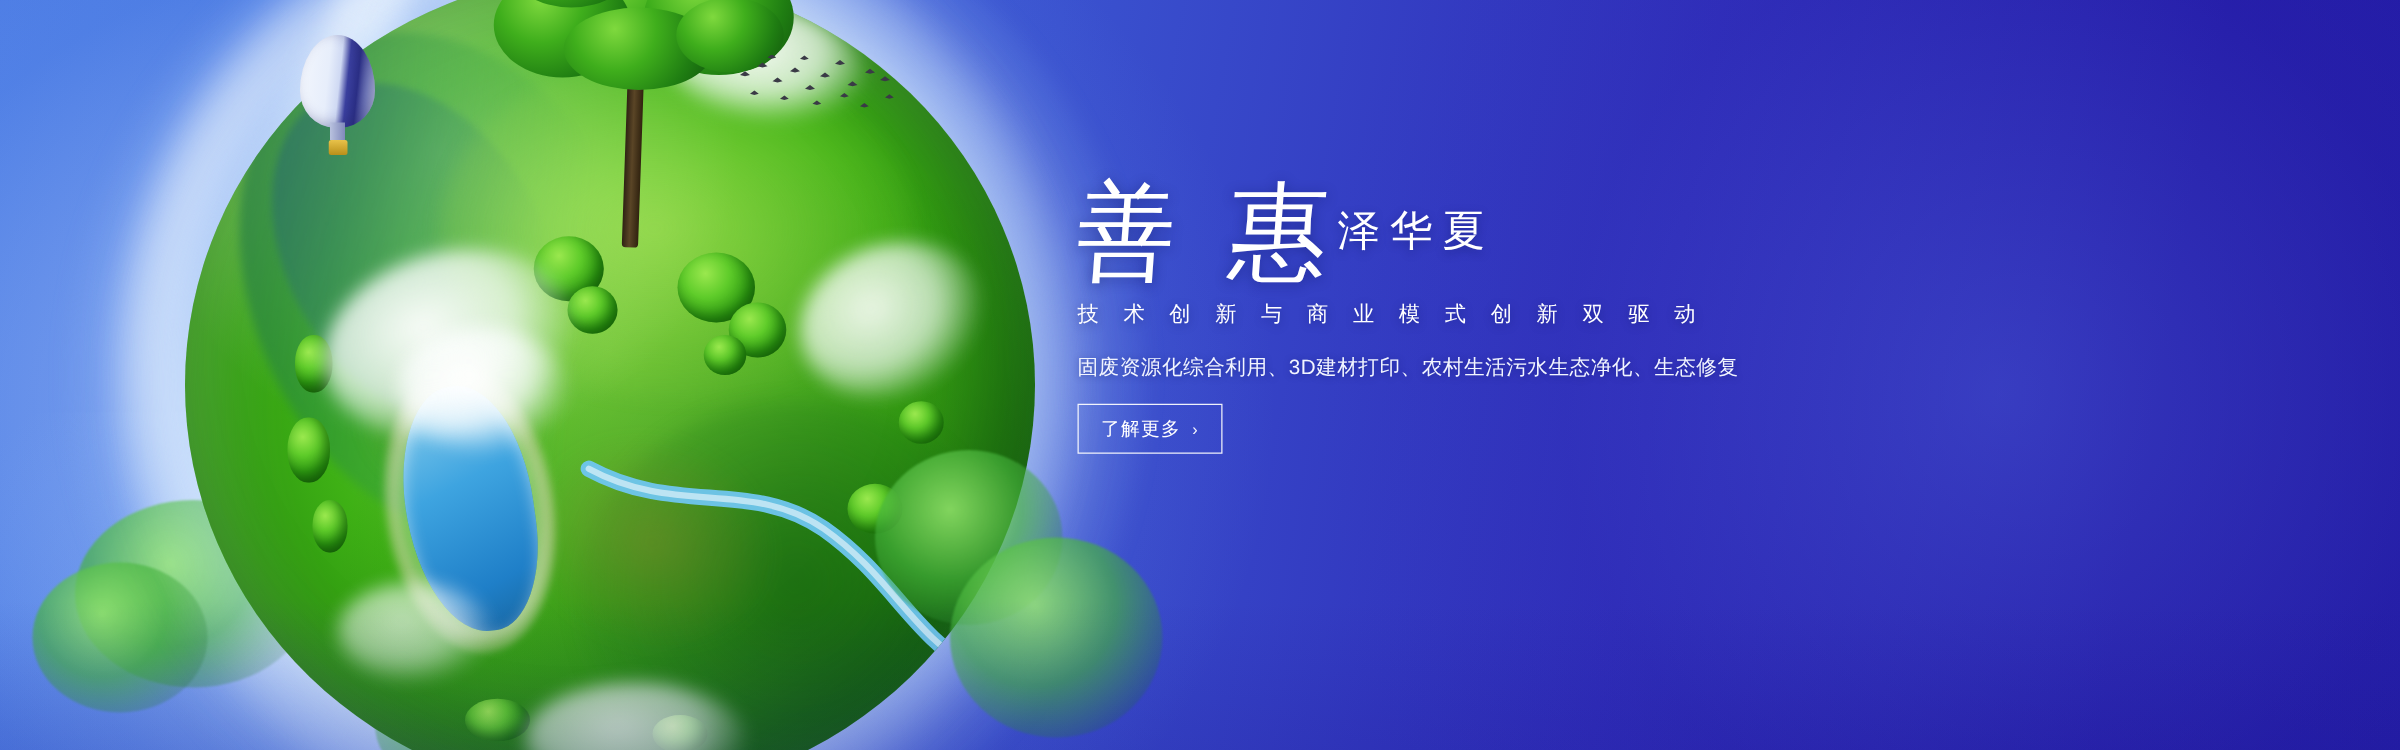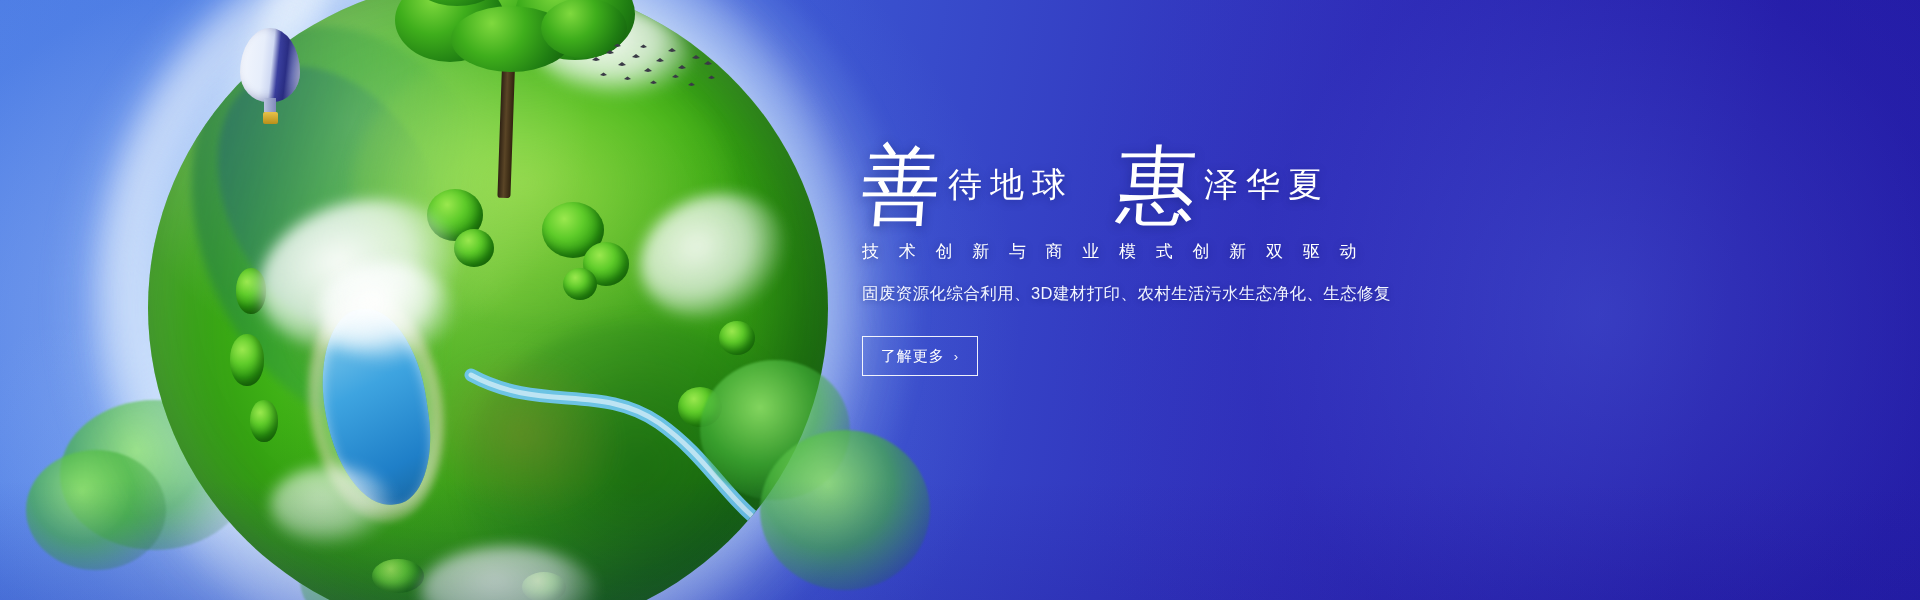--- a/index.html
+++ b/index.html
@@ -150,21 +150,21 @@
     font-weight:400;position:relative;top:-10px;margin-left:8px;
     text-shadow:0 2px 8px rgba(10,20,90,.40);}
   .gap{width:44px;}
 
   .tagline{margin-top:22px;font-size:17px;letter-spacing:7.5px;font-weight:400;color:#fff;
     text-shadow:0 1px 8px rgba(10,20,90,.40);white-space:nowrap;}
 
   .desc{margin-top:20px;font-size:16.5px;letter-spacing:.4px;color:#f2f5ff;font-weight:400;
     text-shadow:0 1px 6px rgba(10,20,90,.40);white-space:nowrap;}
 
-  .cta{margin-top:31px;display:inline-flex;align-items:center;justify-content:center;gap:9px;
+  .cta{margin-top:18px;display:inline-flex;align-items:center;justify-content:center;gap:9px;
     width:116px;height:40px;border:1px solid rgba(255,255,255,.92);background:transparent;
     color:#fff;font-size:15px;letter-spacing:1px;cursor:pointer;
     font-family:"Liberation Sans","DejaVu Sans",sans-serif;}
   .cta .chev{font-size:13px;opacity:.95;}
 
   
   .vig{position:absolute;left:0;right:0;bottom:0;height:120px;pointer-events:none;
     background:linear-gradient(180deg,rgba(25,20,150,0),rgba(25,18,140,.16));}
 </style>
 </head>
@@ -272,21 +272,20 @@
         <path d="M26 2 l3.5 -2.6 l3.5 2.6 l-3.5 .9 z"></path>
           <path d="M52 3 l3.5 -2.6 l3.5 2.6 l-3.5 .9 z"></path>
       </g>
     </svg>
   </div>
 
   <div class="copy">
 
     <div class="headline">
       <span class="calli">善</span>
-      <span class="sub-h">待地球</span>
       <span class="gap"></span>
       <span class="calli">惠</span>
       <span class="sub-h">泽华夏</span>
     </div>
 
     <div class="tagline">技 术 创 新 与 商 业 模 式 创 新 双 驱 动</div>
 
     <div class="desc">固废资源化综合利用、3D建材打印、农村生活污水生态净化、生态修复</div>
 
     <button class="cta">

